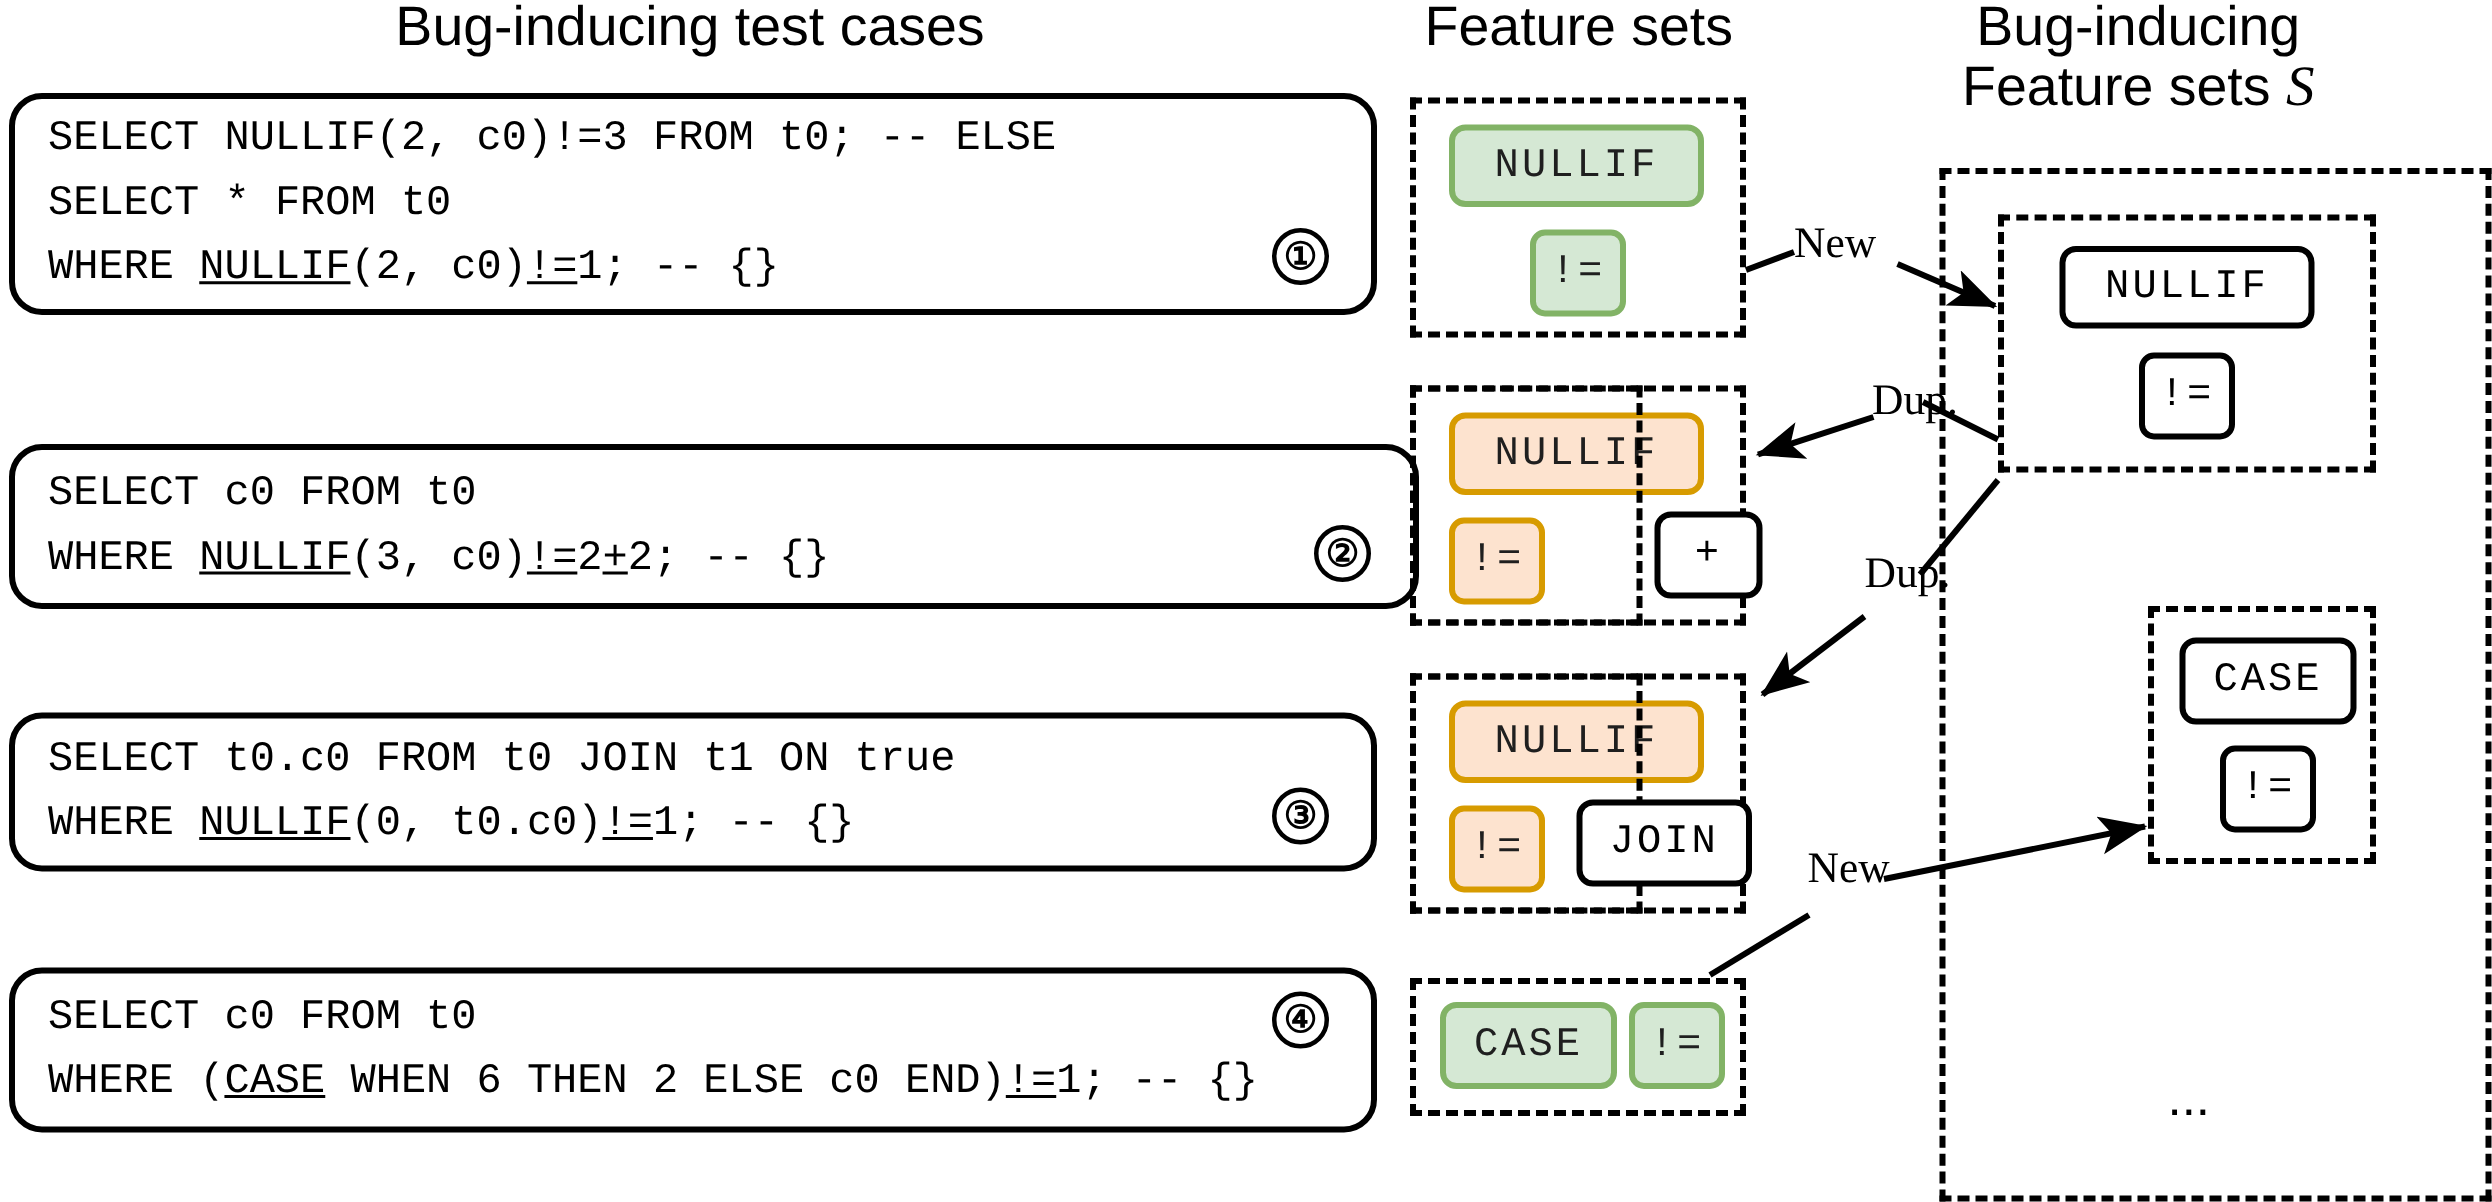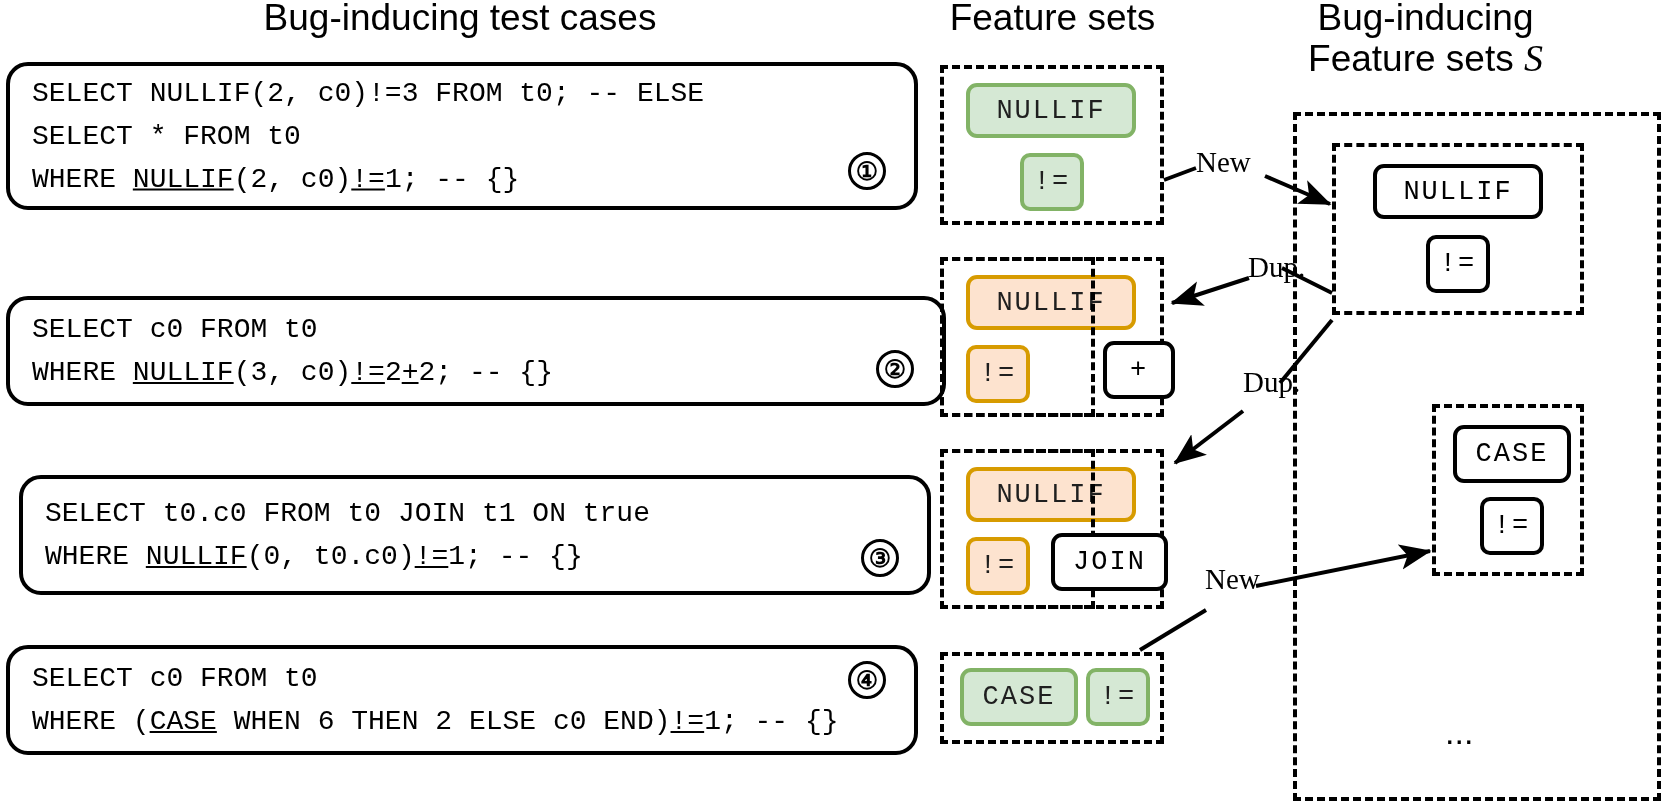--- a/index.html
+++ b/index.html
@@ -101,21 +101,21 @@
 <span class="kw">WHERE</span><span> </span><span class="ul">NULLIF</span><span>(2, c0)</span><span class="ul">!=</span><span>1; -- {}</span></div>
     <div class="circnum" style="right:28px;bottom:16px;">①</div>
   </div>
 
   <div class="sqlcard" id="card2" style="left:6px;top:283px;width:940px;height:110px;margin-top:13px;">
     <div class="code"><span class="kw">SELECT</span><span> c0 </span><span class="kw">FROM</span><span> t0</span>
 <span class="kw">WHERE</span><span> </span><span class="ul">NULLIF</span><span>(3, c0)</span><span class="ul">!=</span><span>2</span><span class="ul">+</span><span>2; -- {}</span></div>
     <div class="circnum" style="right:28px;bottom:14px;">②</div>
   </div>
 
-  <div class="sqlcard" id="card3" style="left:6px;top:475px;width:912px;height:120px;margin-left:13px;">
+  <div class="sqlcard" id="card3" style="left:6px;top:475px;width:912px;height:106px;">
     <div class="code"><span class="kw">SELECT</span><span> t0.c0 </span><span class="kw">FROM</span><span> t0 </span><span class="kw">JOIN</span><span> t1 </span><span class="kw">ON</span><span> true</span>
 <span class="kw">WHERE</span><span> </span><span class="ul">NULLIF</span><span>(0, t0.c0)</span><span class="ul">!=</span><span>1; -- {}</span></div>
     <div class="circnum" style="right:28px;bottom:14px;">③</div>
   </div>
 
   <div class="sqlcard" id="card4" style="left:6px;top:645px;width:912px;height:110px;">
     <div class="code"><span class="kw">SELECT</span><span> c0 </span><span class="kw">FROM</span><span> t0</span>
 <span class="kw">WHERE</span><span> (</span><span class="ul">CASE</span><span> WHEN 6 THEN 2 ELSE c0 END)</span><span class="ul">!=</span><span>1; -- {}</span></div>
     <div class="circnum" style="right:28px;top:12px;">④</div>
   </div>

